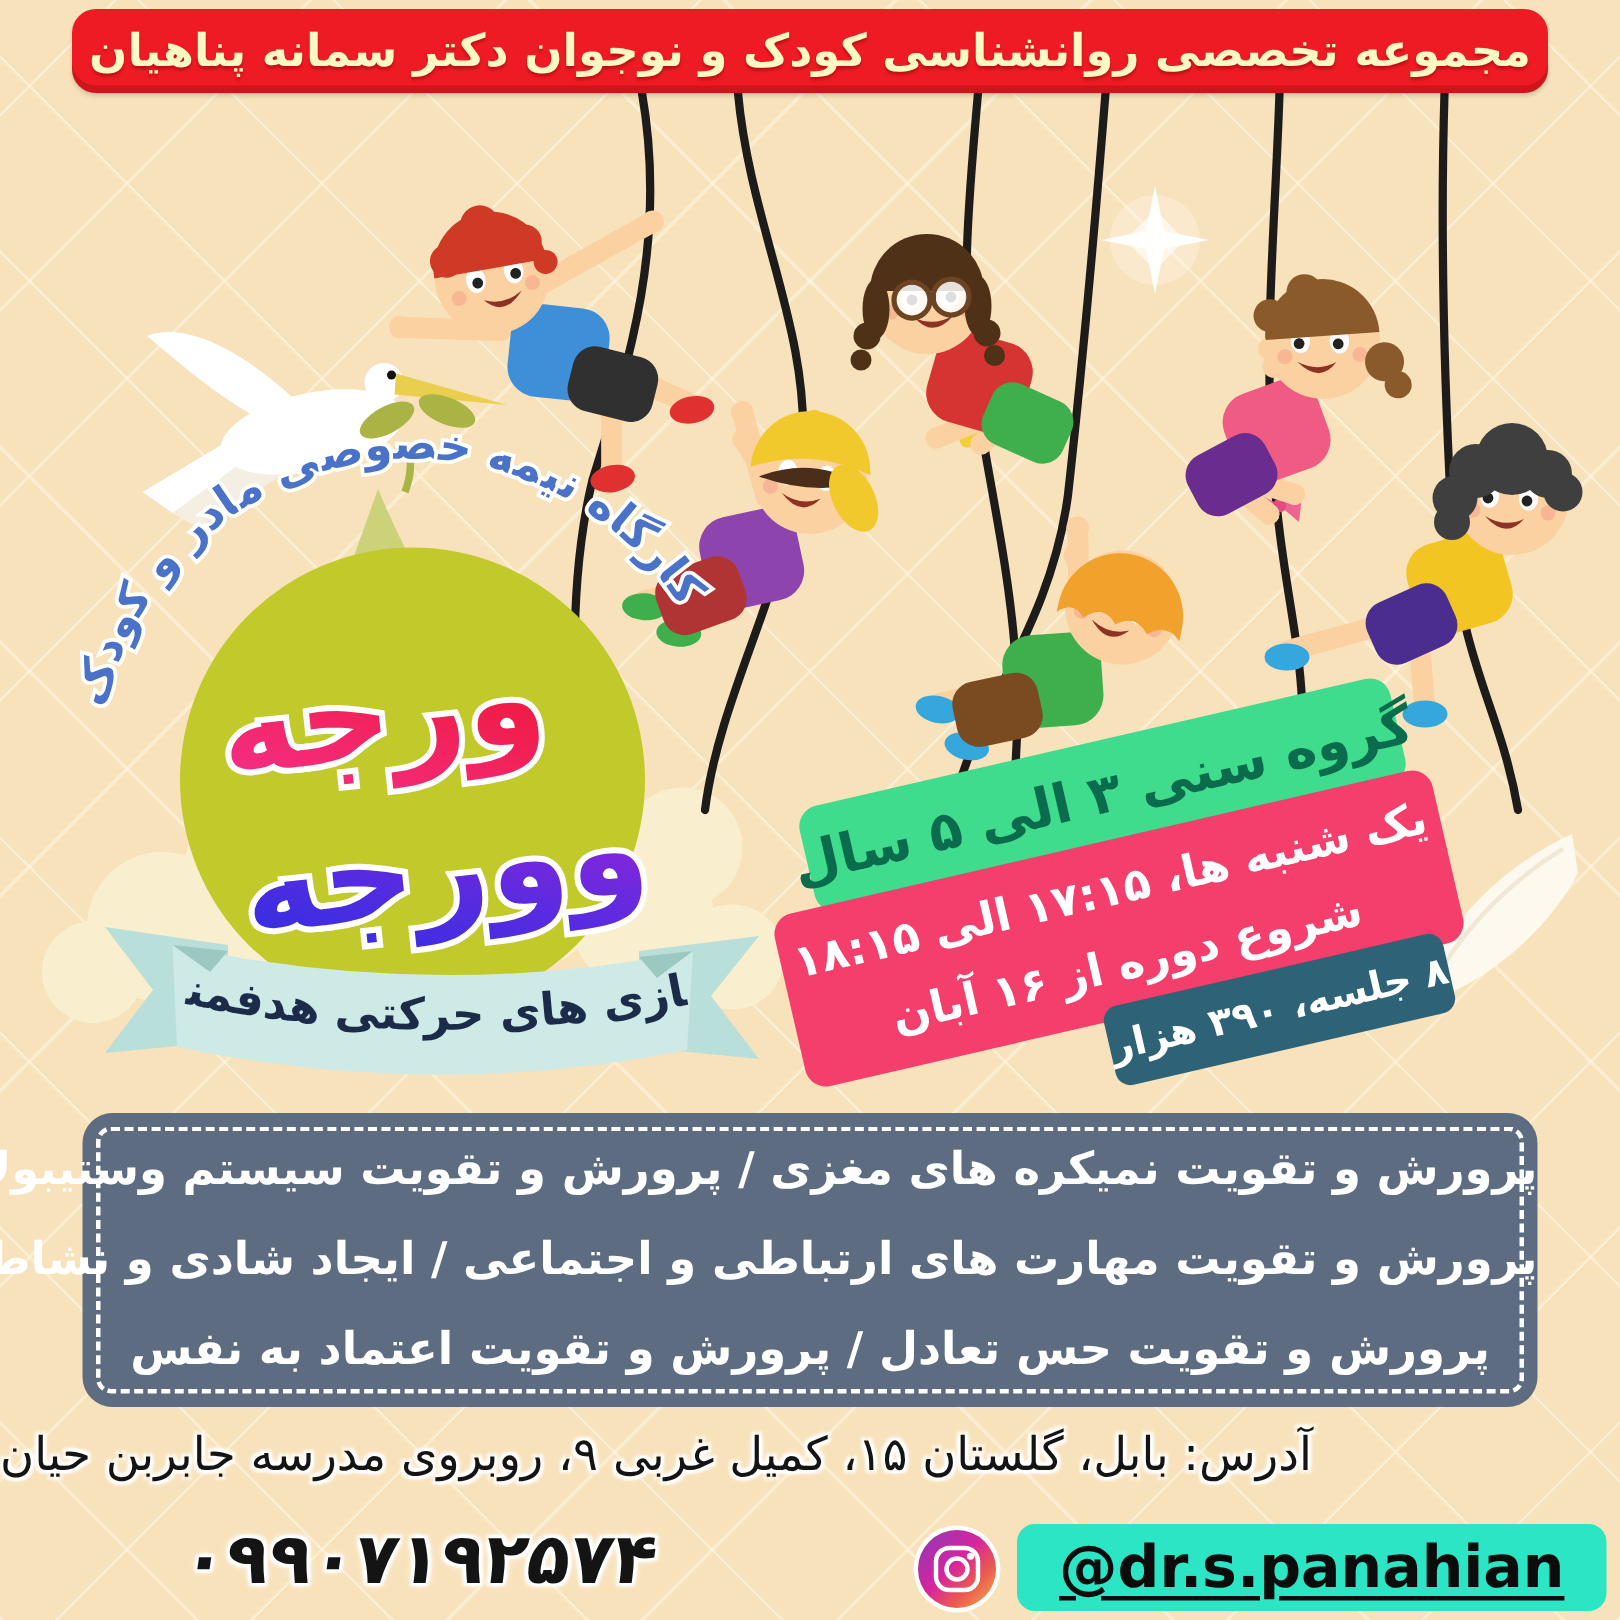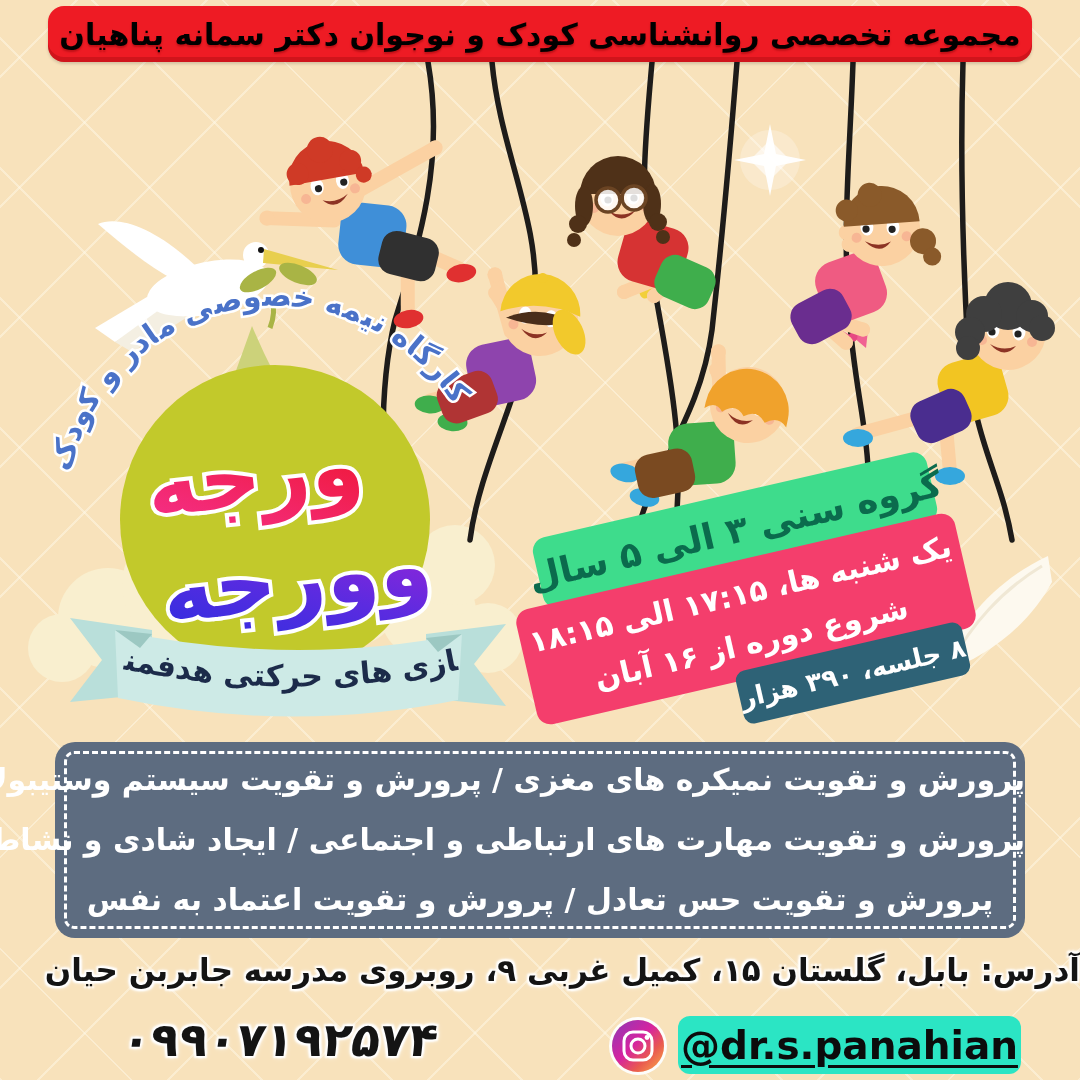--- a/index.html
+++ b/index.html
@@ -12,21 +12,21 @@
     font-family:"DejaVu Sans", sans-serif;
   }
   .scene{position:absolute;inset:0;z-index:1;}
   
   .header-banner{
     position:absolute;left:48px;top:6px;width:984px;height:56px;z-index:6;
     background:#ee1b24;border-radius:16px;display:flex;align-items:center;justify-content:center;
     box-shadow:inset 0 -5px 0 rgba(120,0,0,.25), 0 2px 3px rgba(0,0,0,.15);
   }
   .header-banner span{
-    color:#000000;font-weight:bold;font-size:30px;direction:rtl;
+    color:#fef9c3;font-weight:bold;font-size:30px;direction:rtl;
     text-shadow:0 2px 2px rgba(120,0,0,.4);white-space:nowrap;
   }
   
   .tilt{position:absolute;z-index:5;display:flex;flex-direction:column;align-items:center;justify-content:center;
         transform:rotate(-13deg);border-radius:14px;direction:rtl;text-align:center;}
   .banner-age{left:533px;top:494px;width:404px;height:72px;background:#3edc8c;}
   .banner-age span{color:#0b6b4d;font-weight:bold;font-size:36px;white-space:nowrap;}
   .banner-schedule{left:521px;top:560px;width:450px;height:118px;background:#f43e6c;}
   .banner-schedule span{color:#fff;font-weight:bold;font-size:30px;line-height:50px;white-space:nowrap;}
   .banner-sessions{left:737px;top:646px;width:232px;height:54px;background:#2e6276;border-radius:10px;}
@@ -37,36 +37,36 @@
     background:#5d6c80;border-radius:20px;display:flex;flex-direction:column;justify-content:center;
   }
   .benefits-box::before{
     content:"";position:absolute;inset:9px;border:3px dashed #fff;border-radius:10px;pointer-events:none;
   }
   .benefits-box div{
     color:#fff;font-weight:bold;font-size:30px;line-height:60px;text-align:center;direction:rtl;white-space:nowrap;
   }
   
   .address{
-    position:absolute;left:0;top:952px;width:1080px;z-index:6;text-align:right;direction:rtl;
-    color:#141414;font-weight:bold;font-size:31px;white-space:nowrap;
+    position:absolute;left:0;top:952px;width:988px;z-index:6;text-align:left;direction:rtl;
+    color:#141414;font-weight:normal;font-size:31px;white-space:nowrap;
     text-shadow:-2px -2px 2px #fff,2px -2px 2px #fff,-2px 2px 2px #fff,2px 2px 2px #fff,0 0 6px #fff;
   }
   
   .phone{
     position:absolute;left:90px;top:1012px;width:380px;z-index:6;text-align:center;
     color:#141414;font-weight:bold;font-size:47px;transform:skewX(-8deg);letter-spacing:1px;
     text-shadow:-2px -2px 2px #fff,2px -2px 2px #fff,-2px 2px 2px #fff,2px 2px 2px #fff,0 0 7px #fff;
   }
   .insta-icon{position:absolute;left:612px;top:1020px;width:52px;height:52px;z-index:6;border-radius:50%;
     background:linear-gradient(135deg,#8a3ab9 0%,#d6249f 45%,#e95950 70%,#fcaf45 100%);
     display:flex;align-items:center;justify-content:center;box-shadow:0 0 0 3px #fdfdfb;}
   .insta-pill{
     position:absolute;left:678px;top:1016px;height:58px;z-index:6;background:#2be5c4;border-radius:12px;
-    display:flex;align-items:center;justify-content:center;padding:0 3px;
+    display:flex;align-items:center;justify-content:center;padding:0 28px;
   }
   .insta-pill span{
     color:#0c0c0c;font-weight:bold;font-size:39px;text-decoration:underline;text-decoration-thickness:3px;
     text-underline-offset:6px;white-space:nowrap;
   }
 </style>
 </head>
 <body>
 
 <div class="poster">

